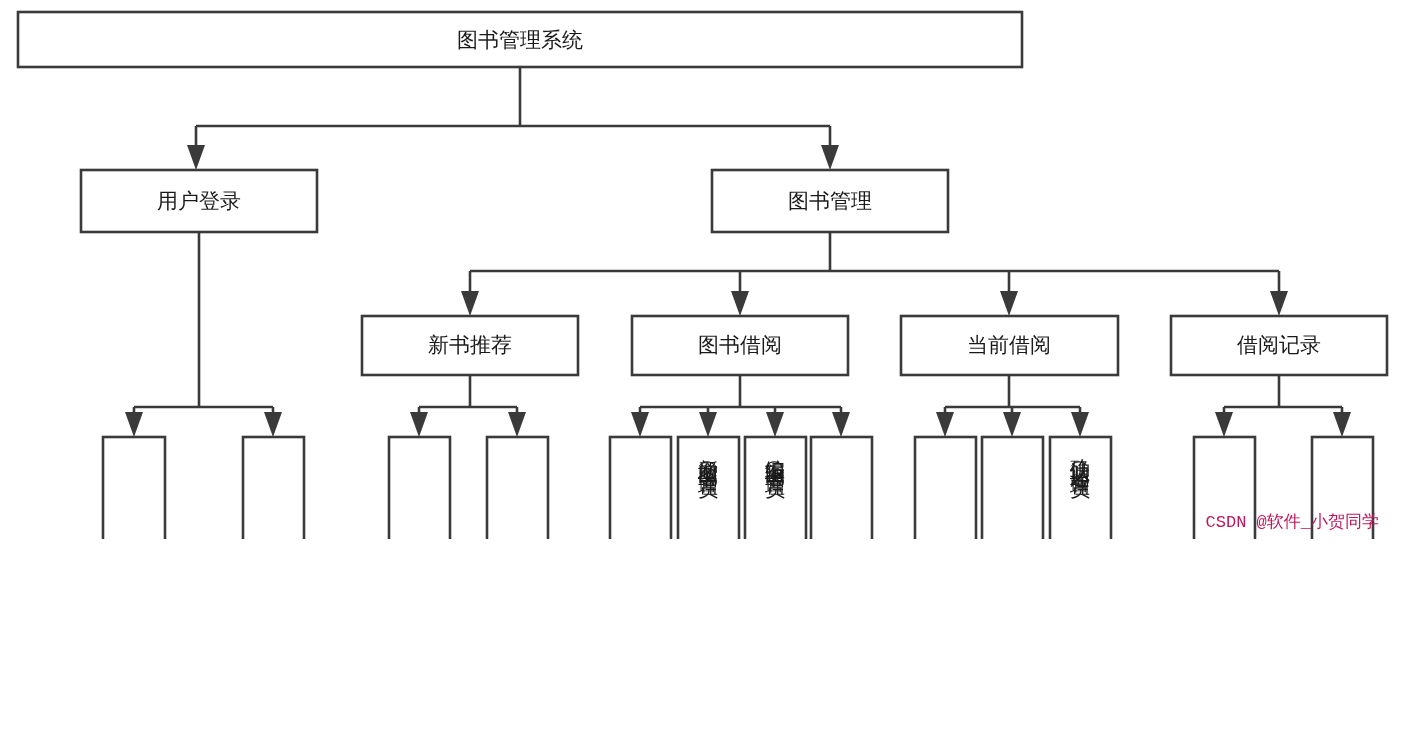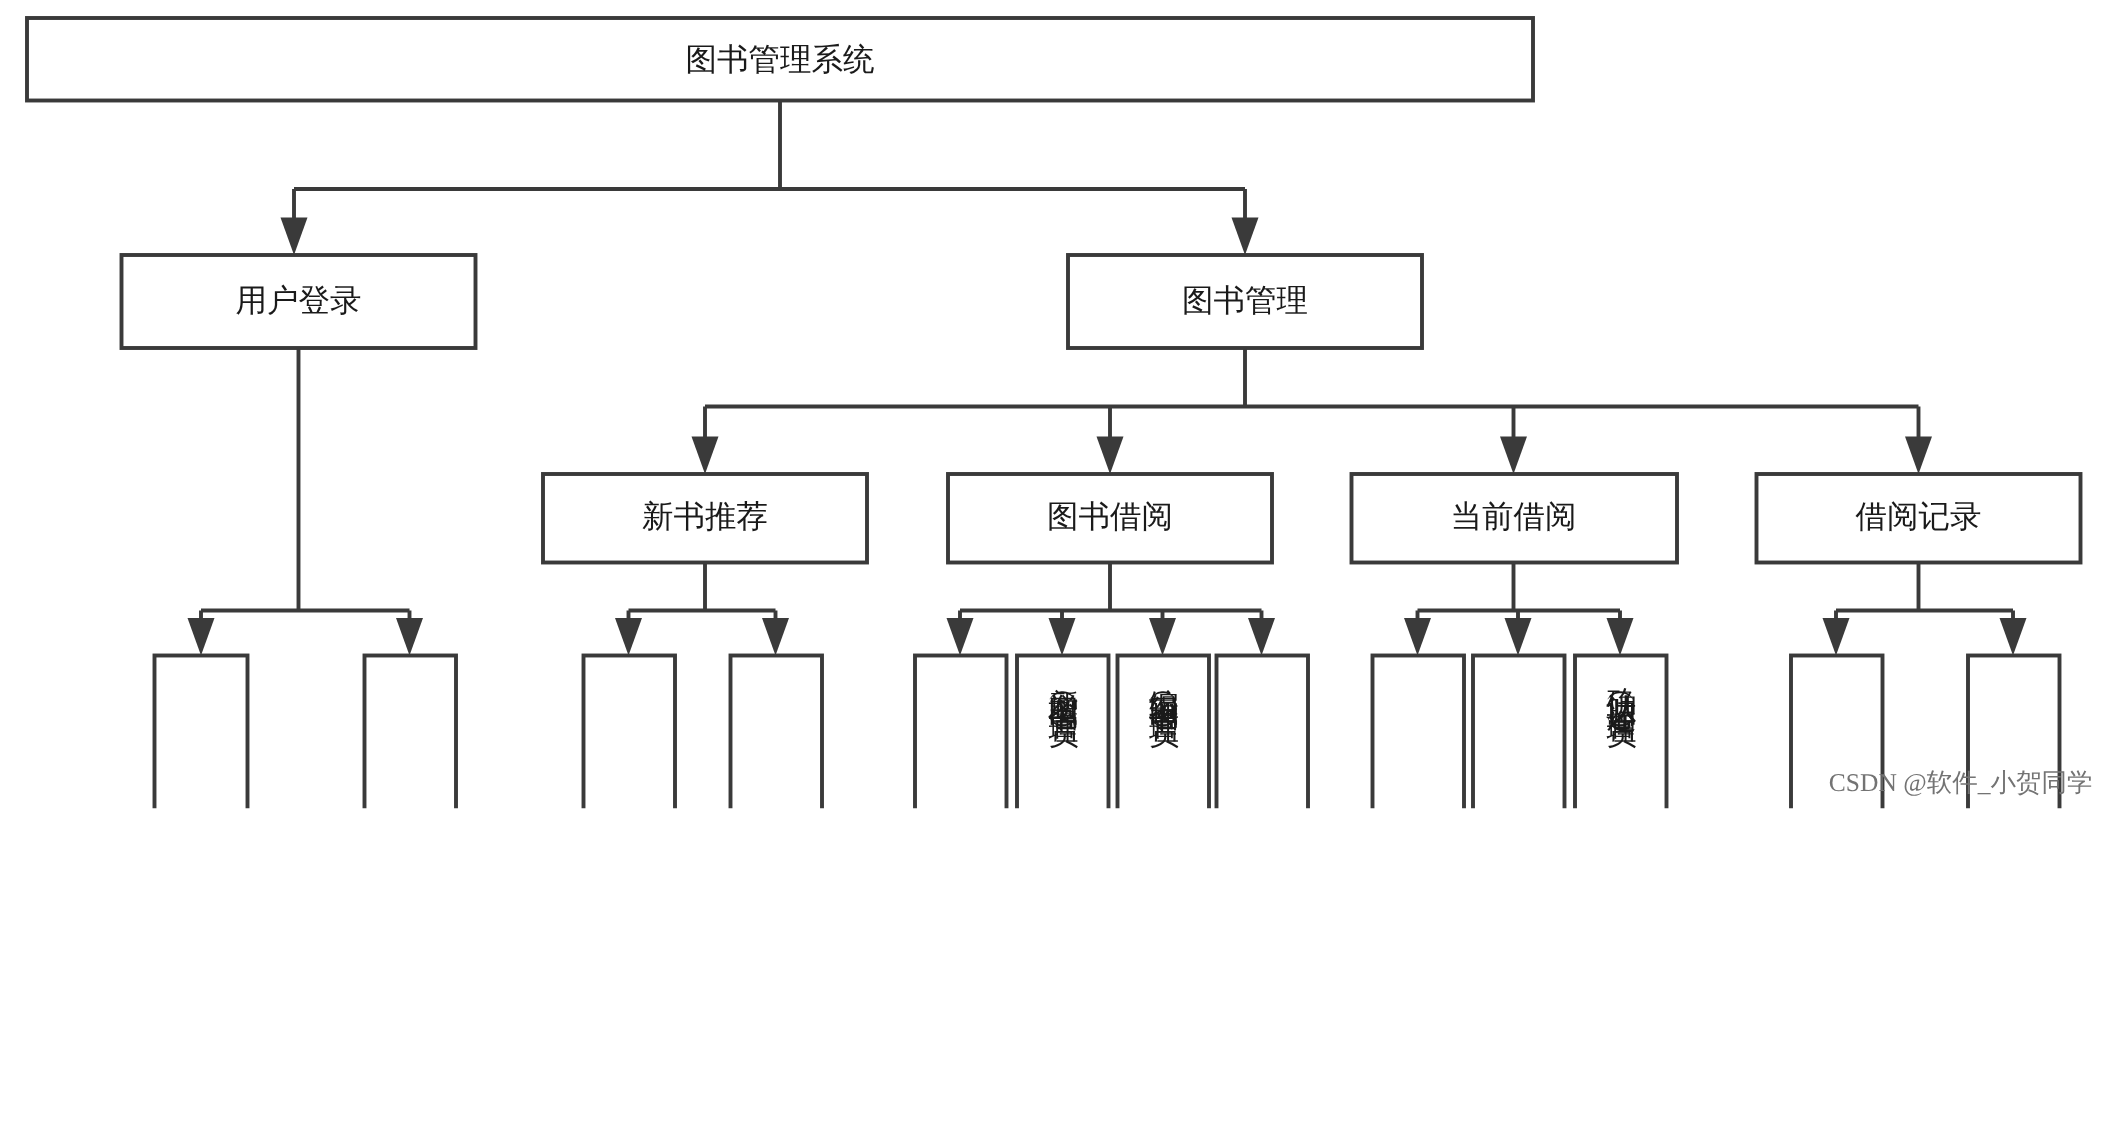--- a/index.html
+++ b/index.html
@@ -41,25 +41,25 @@
   }
   .node-label {
     font-family: "Liberation Sans", "DejaVu Sans", sans-serif;
     fill: #1a1a1a;
     font-size: 21px;
     text-anchor: middle;
     dominant-baseline: middle;
   }
   .watermark {
     position: absolute;
-    right: 10px;
+    right: 26px;
     bottom: 6px;
-    font-family: Liberation Serif, serif;
+    font-family: Liberation Mono, monospace;
     font-size: 17px;
-    color: #737373;
+    color: #be185d;
     white-space: nowrap;
     user-select: none;
   }
 </style>
 </head>
 <body>
 
 <div id="diagram-root">
 
   <svg class="flow" viewBox="0 0 1405 747" xmlns="http://www.w3.org/2000/svg">

